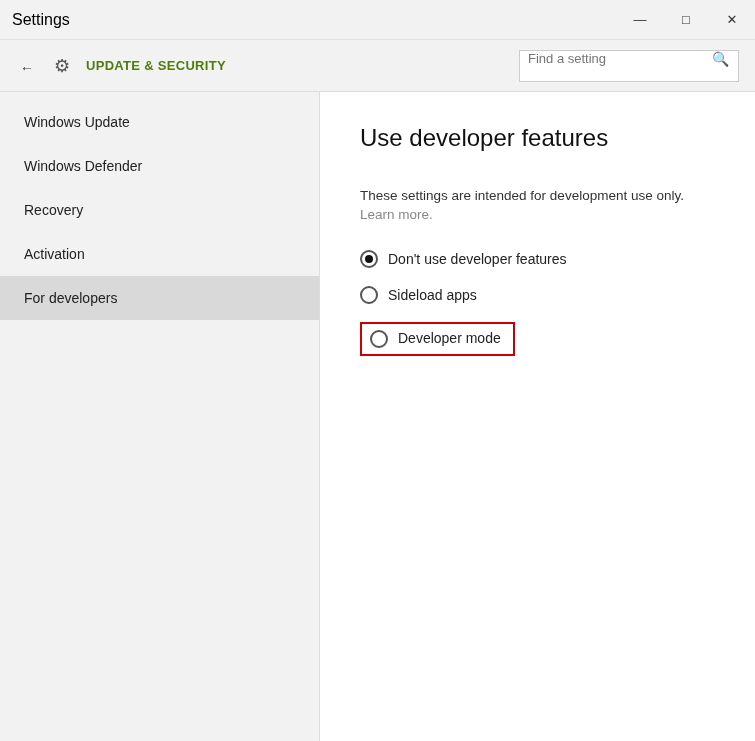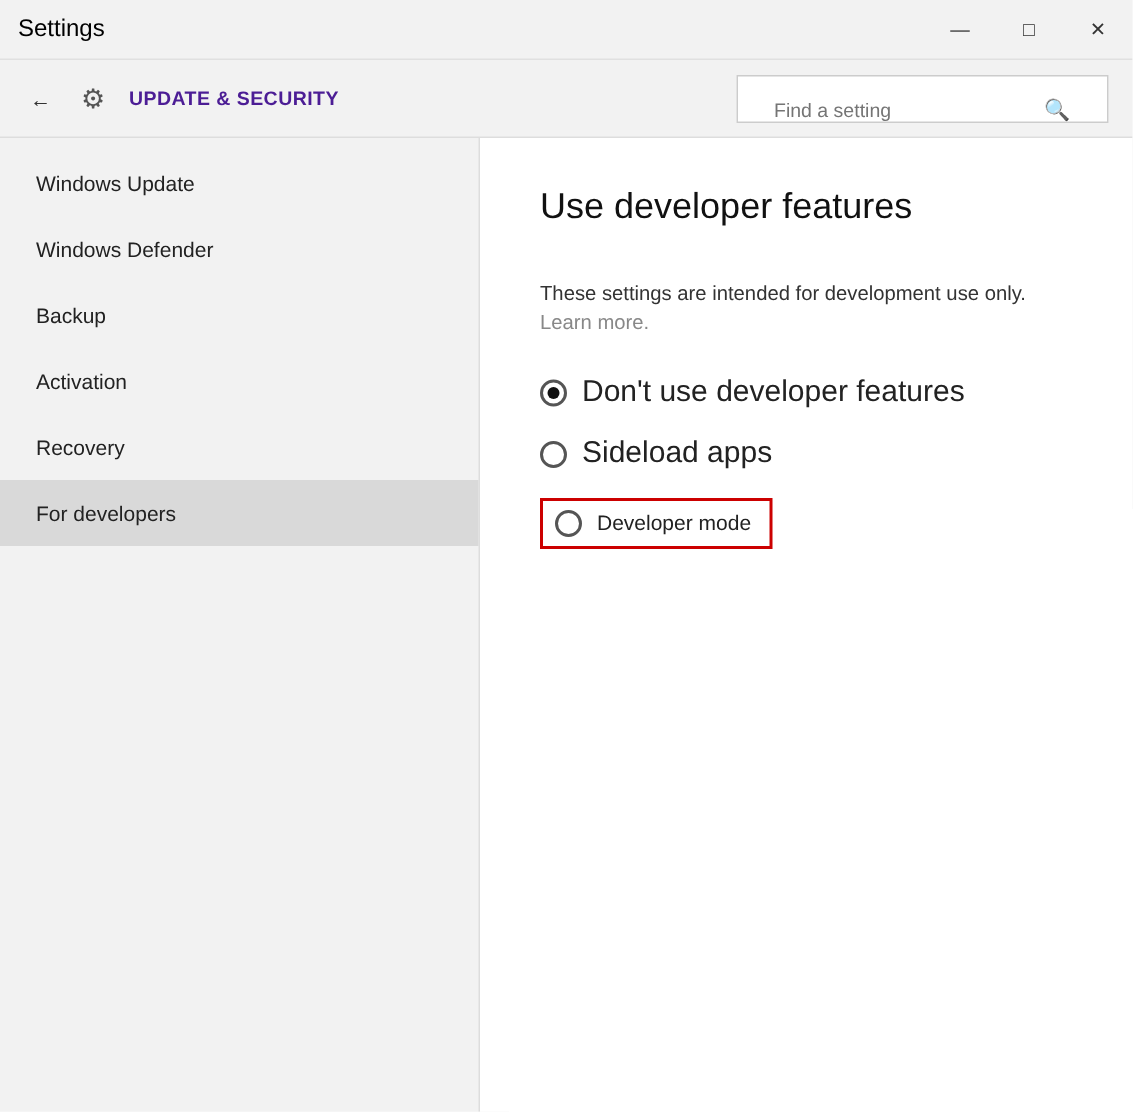--- a/index.html
+++ b/index.html
@@ -69,32 +69,32 @@
       height: 24px;
       display: flex;
       align-items: center;
       justify-content: center;
       font-size: 18px;
       color: #555;
     }
     .header-title {
       font-size: 13px;
       font-weight: 600;
-      color: #4c1d95;
+      color: #4d7c0f;
       text-transform: uppercase;
       letter-spacing: 0.3px;
     }
     .search-box {
       display: flex;
-      align-items: flex-end;
+      align-items: flex-start;
       background: white;
       border: 1px solid #ccc;
       height: 32px;
-      width: 248px;
-      padding: 0 24px;
+      width: 220px;
+      padding: 0 8px;
     }
     .search-input {
       border: none;
       outline: none;
       font-size: 13px;
       color: #666;
       flex: 1;
       background: transparent;
     }
     .search-icon {
@@ -151,21 +151,21 @@
       color: #888;
       margin-bottom: 28px;
     }
 
     
     .radio-option {
       display: flex;
       align-items: center;
       gap: 10px;
       margin-bottom: 18px;
-      font-size: 20px;
+      font-size: 14px;
       color: #222;
       cursor: pointer;
     }
     .radio-circle {
       width: 18px;
       height: 18px;
       border-radius: 50%;
       border: 2px solid #555;
       display: flex;
       align-items: center;
@@ -221,27 +221,24 @@
 <div class="main-layout">
 
   <div class="sidebar">
     <div class="sidebar-item">
       <span>Windows Update</span>
     </div>
     <div class="sidebar-item">
       <span>Windows Defender</span>
     </div>
     <div class="sidebar-item">
-      <span>Backup</span>
+      <span>Recovery</span>
     </div>
     <div class="sidebar-item">
       <span>Activation</span>
-    </div>
-    <div class="sidebar-item">
-      <span>Recovery</span>
     </div>
     <div class="sidebar-item active">
       <span>For developers</span>
     </div>
   </div>
 
   <div class="content">
     <div class="content-title">Use developer features</div>
     <div class="content-desc">These settings are intended for development use only.</div>
     <div class="learn-more">Learn more.</div>

